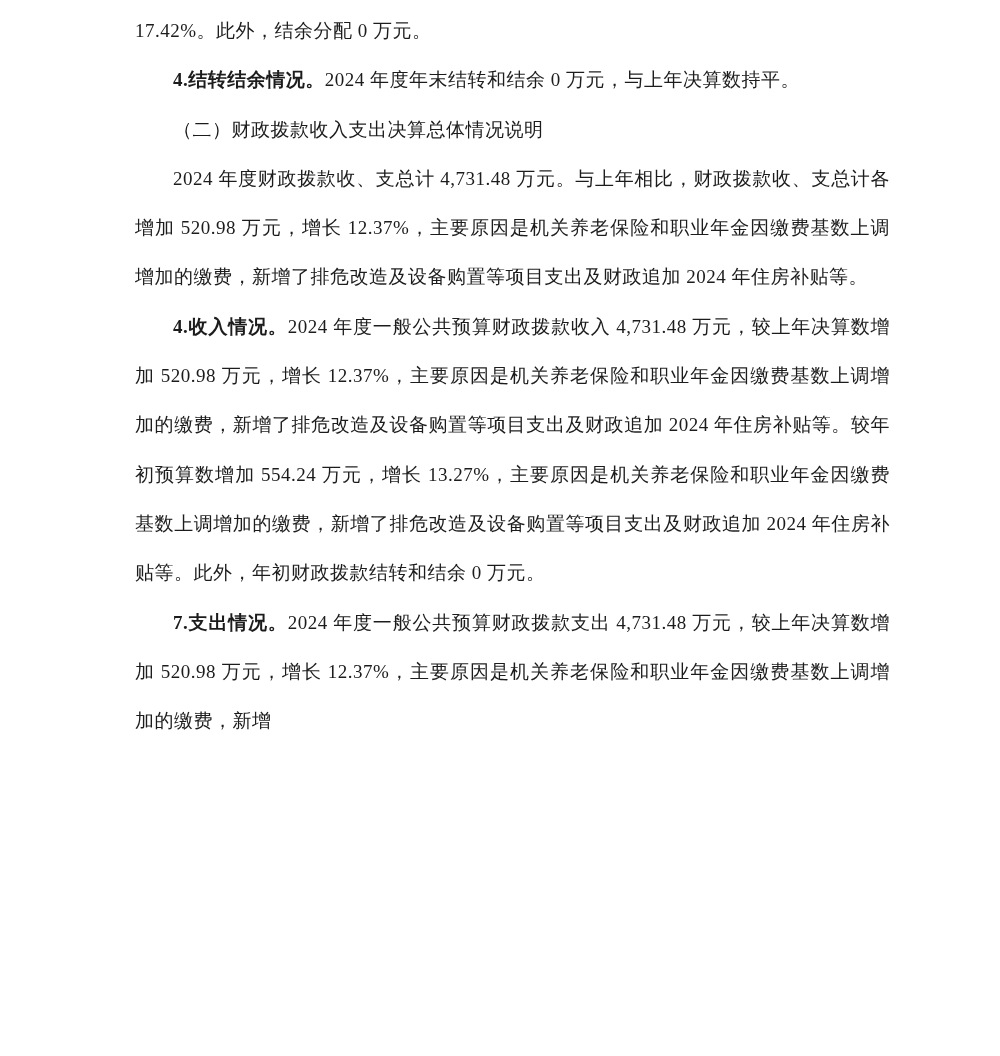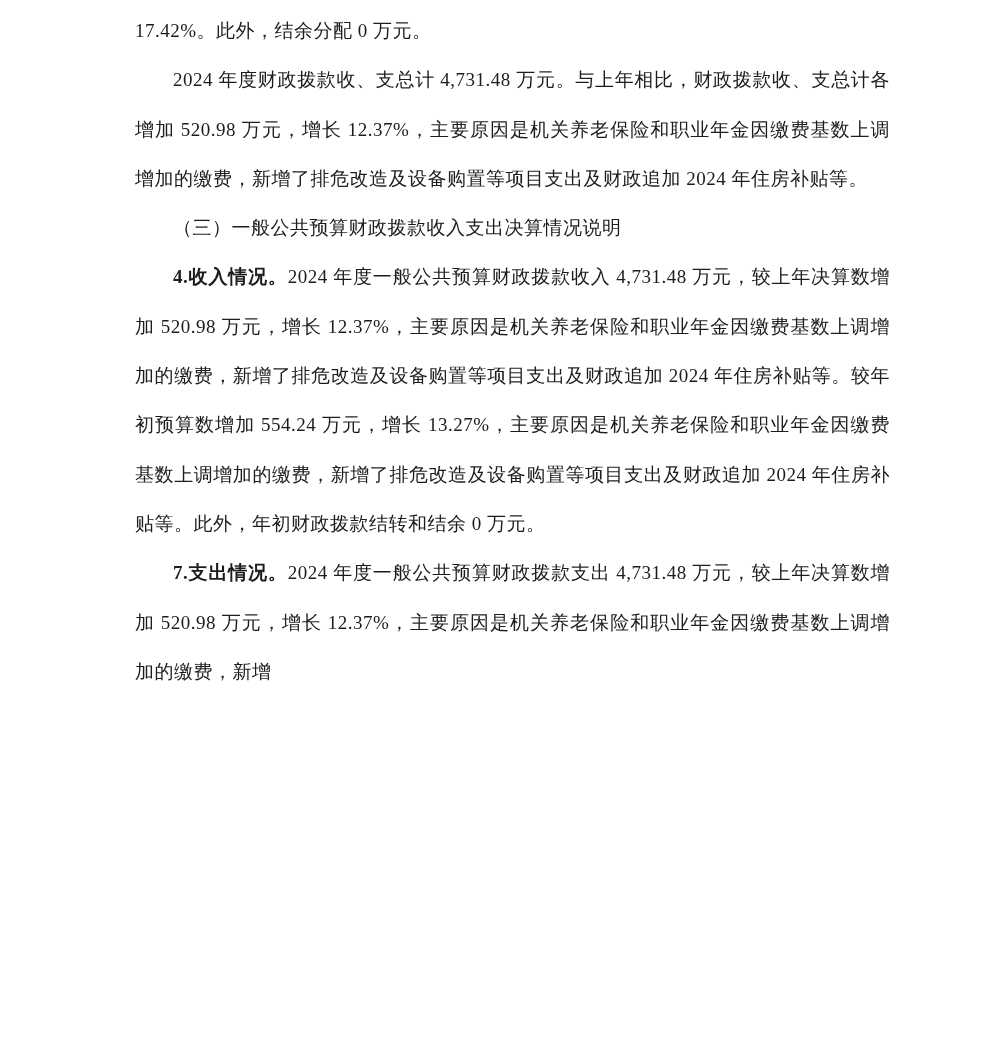--- a/index.html
+++ b/index.html
@@ -38,23 +38,24 @@
     font-weight: 700;
   }
 </style>
 </head>
 <body>
 
 <div class="page">
 
   <p class="para"><span>17.42%。此外，结余分配 0 万元。</span></p>
 
+  <p class="para indent"><span class="bold">4.结转结余情况。</span><span>2024 年度年末结转和结余 0 万元，与上年决算数持平。</span></p>
 
+  <p class="para indent"><span>（二）财政拨款收入支出决算总体情况说明</span></p>
 
   <p class="para indent"><span>2024 年度财政拨款收、支总计 4,731.48 万元。与上年相比，财政拨款收、支总计各增加 520.98 万元，增长 12.37%，主要原因是机关养老保险和职业年金因缴费基数上调增加的缴费，新增了排危改造及设备购置等项目支出及财政追加 2024 年住房补贴等。</span></p>
 
-  <p class="para indent"><span>（三）一般公共预算财政拨款收入支出决算情况说明</span></p>
 
   <p class="para indent"><span class="bold">4.收入情况。</span><span>2024 年度一般公共预算财政拨款收入 4,731.48 万元，较上年决算数增加 520.98 万元，增长 12.37%，主要原因是机关养老保险和职业年金因缴费基数上调增加的缴费，新增了排危改造及设备购置等项目支出及财政追加 2024 年住房补贴等。较年初预算数增加 554.24 万元，增长 13.27%，主要原因是机关养老保险和职业年金因缴费基数上调增加的缴费，新增了排危改造及设备购置等项目支出及财政追加 2024 年住房补贴等。此外，年初财政拨款结转和结余 0 万元。</span></p>
 
   <p class="para indent"><span class="bold">7.支出情况。</span><span>2024 年度一般公共预算财政拨款支出 4,731.48 万元，较上年决算数增加 520.98 万元，增长 12.37%，主要原因是机关养老保险和职业年金因缴费基数上调增加的缴费，新增</span></p>
 
 </div>
 
 </body></html>

